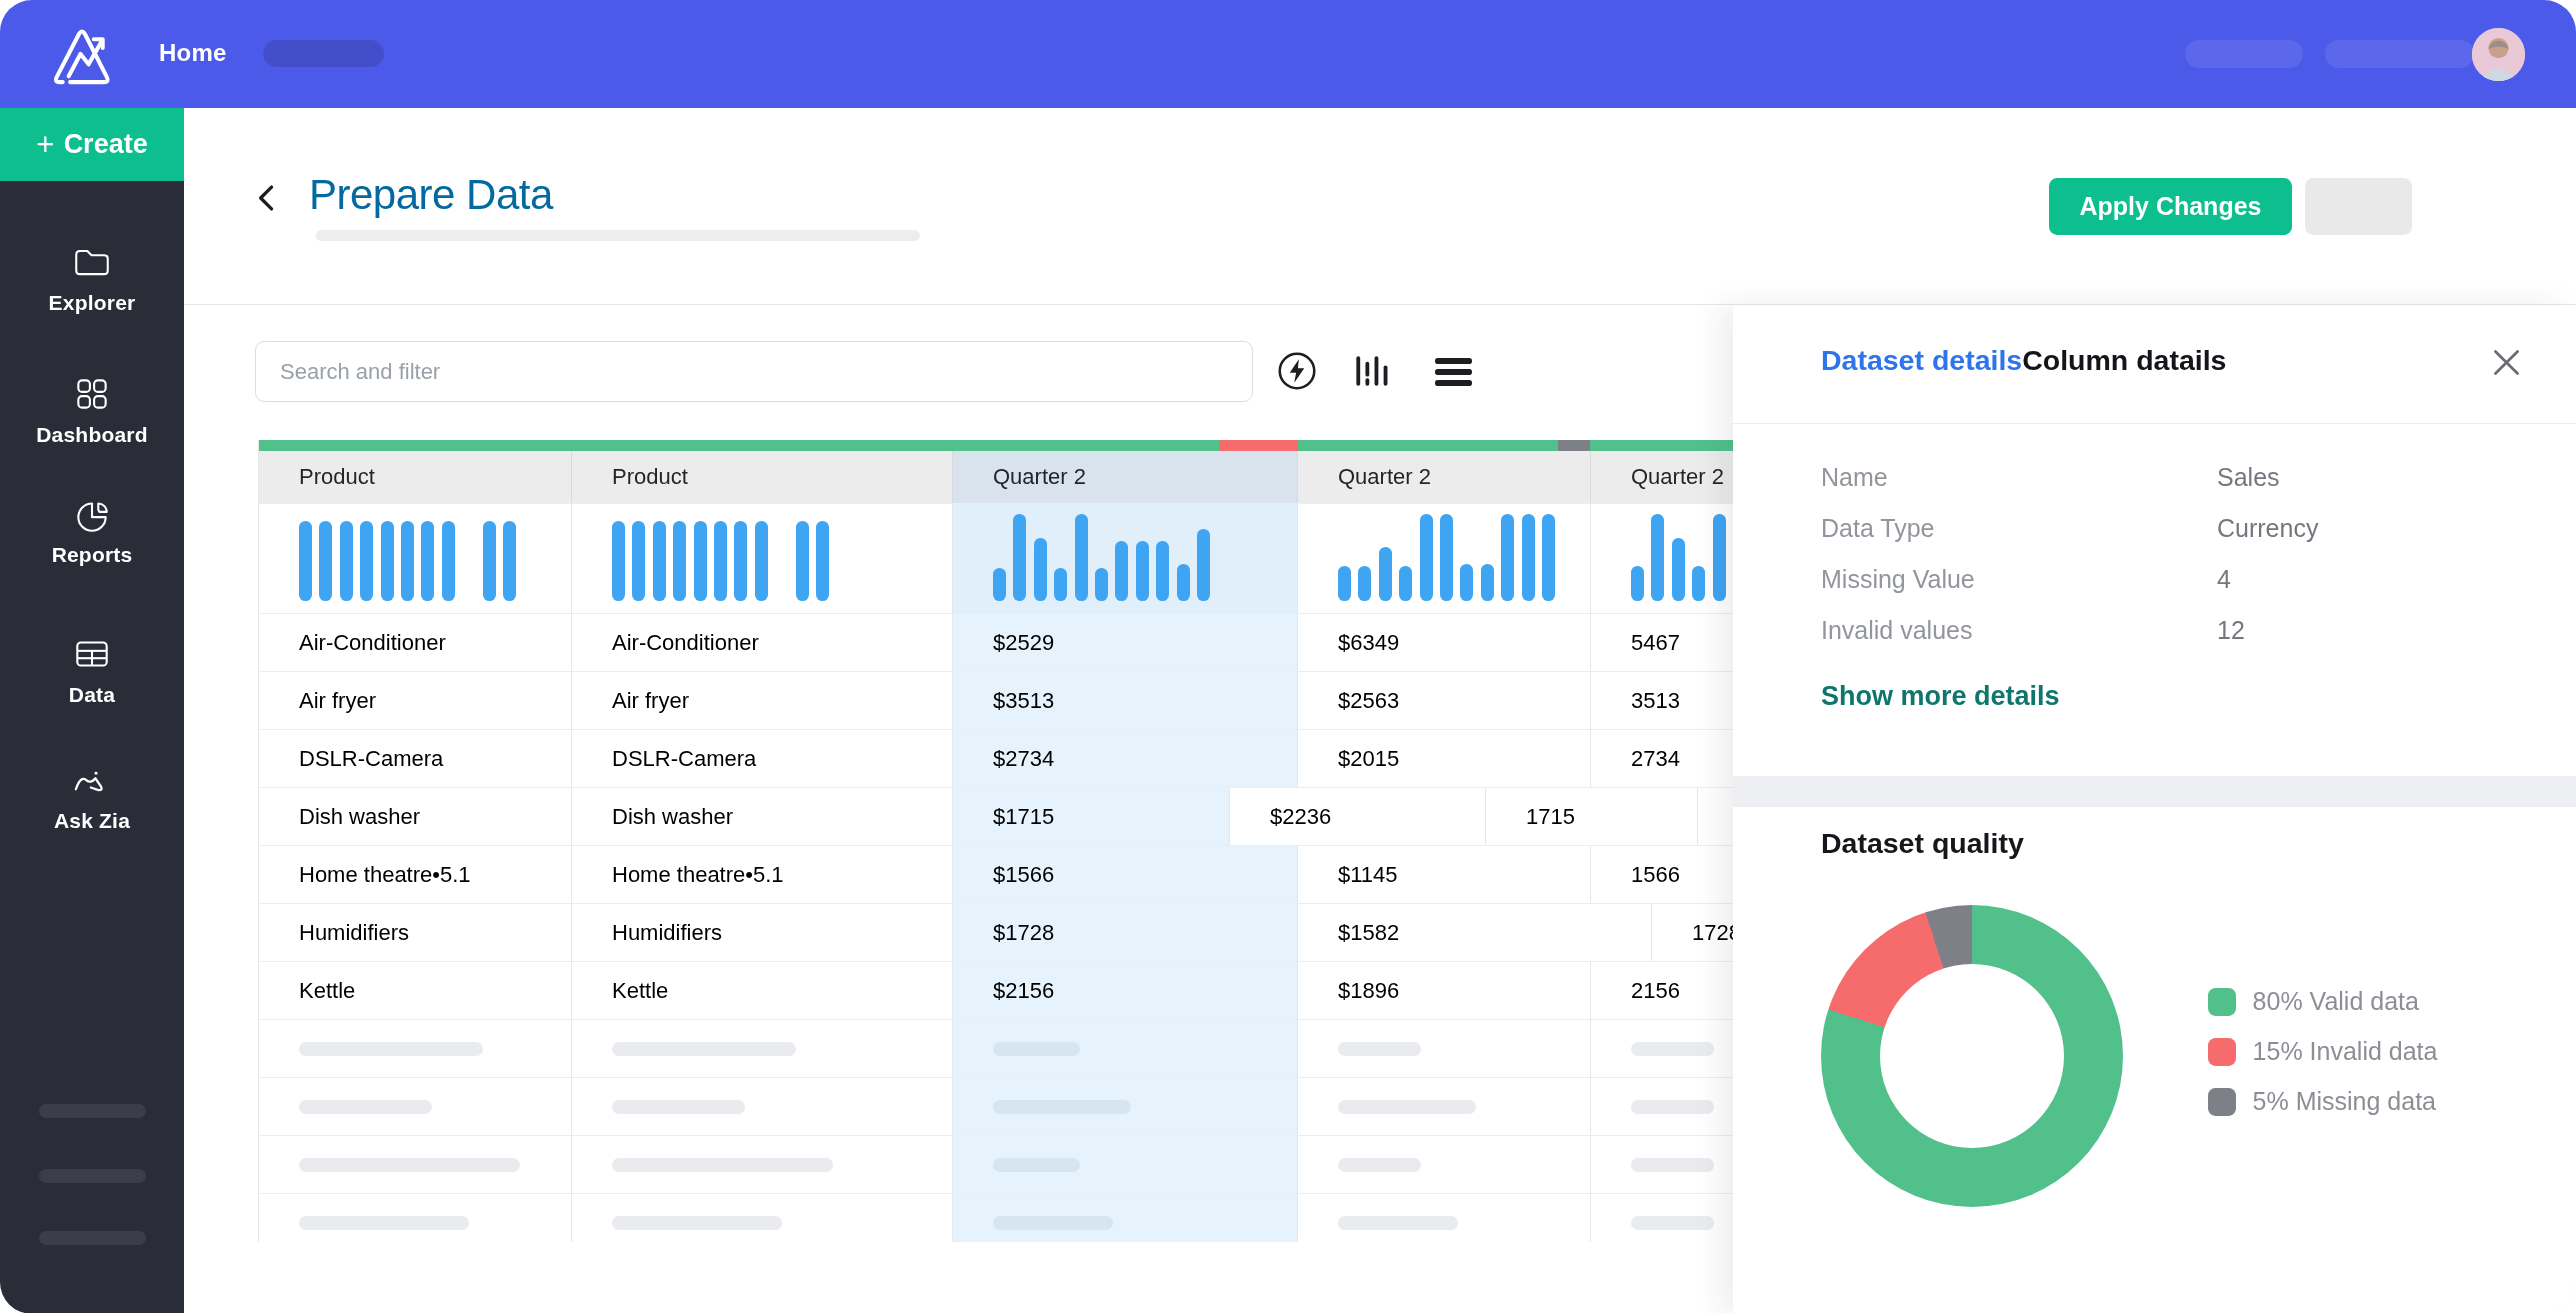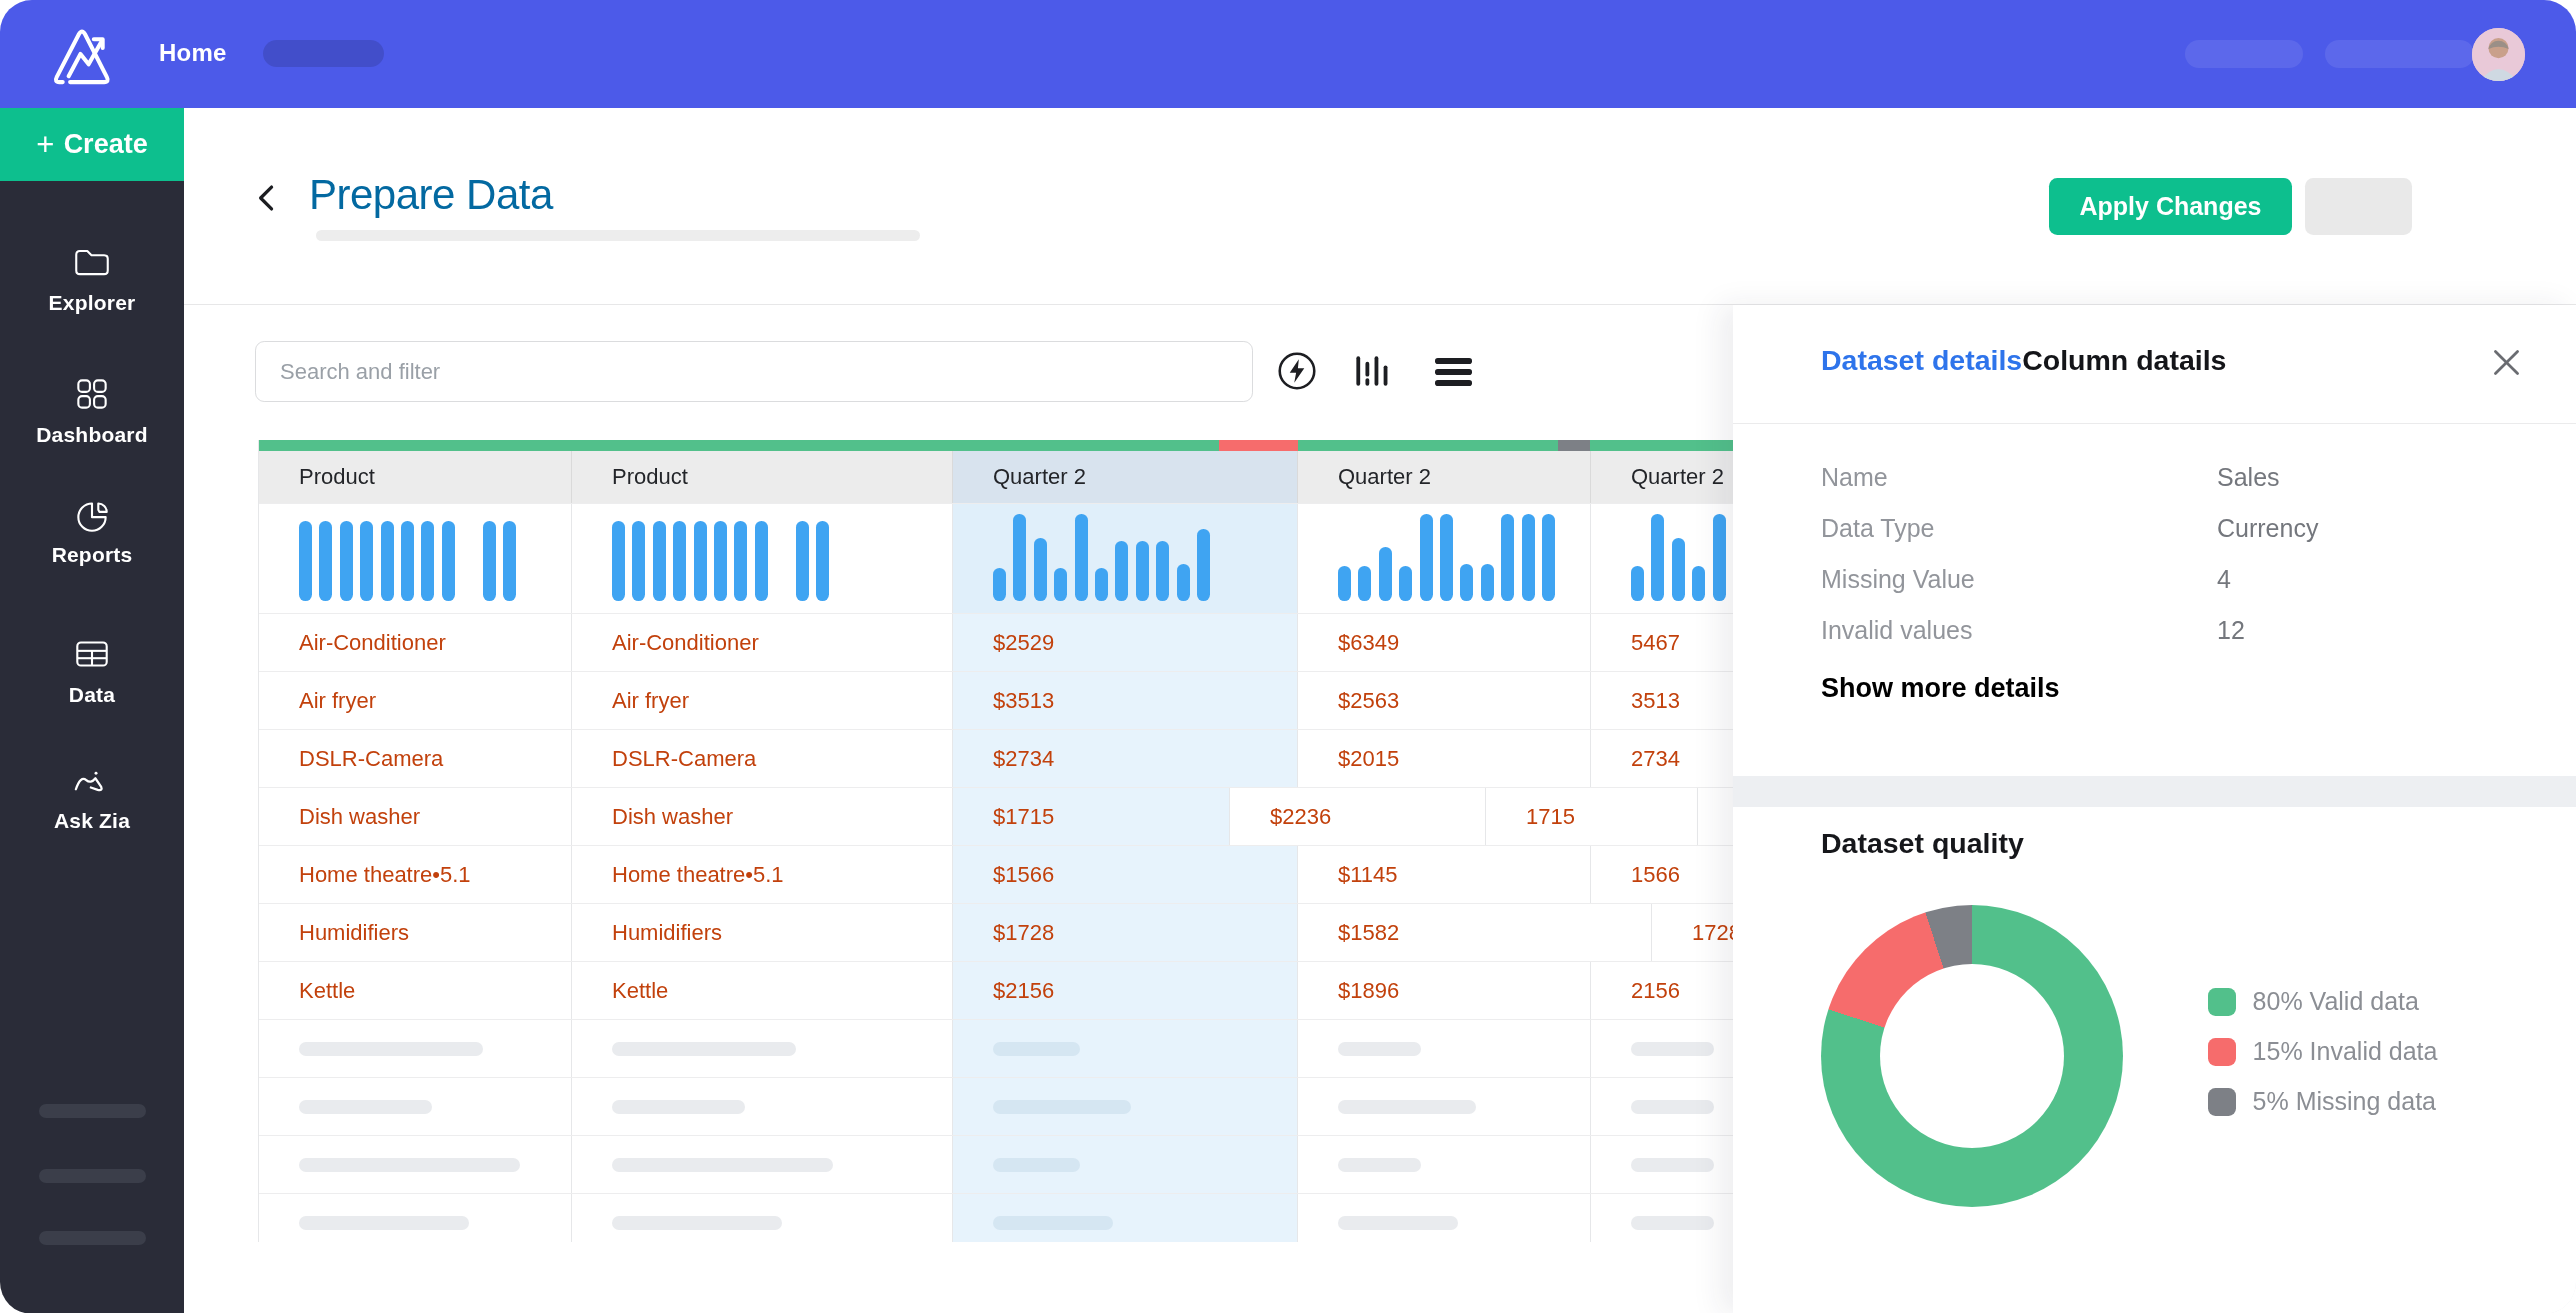--- a/index.html
+++ b/index.html
@@ -51,40 +51,40 @@
   .qbar{display:flex;height:11px;width:1476px;}
   .qbar i{display:block;height:11px;}
   .trow{display:flex;width:1564px;border-bottom:0.9px solid #ededee;}
   .th{box-sizing:border-box;height:52px;line-height:52px;padding-left:40px;background:#ececec;font-size:22px;font-weight:500;color:#232529;
       border-right:0.9px solid #dadada;flex:0 0 auto;}
   .th.hl{background:#d8e3ee;}
   .sparkcell{box-sizing:border-box;height:109px;border-right:0.9px solid #e6e7e9;padding:10px 0 0 40px;flex:0 0 auto;background:#fff;}
   .sparkcell.hlc{background:#e0effa;}
   .spark{display:flex;align-items:flex-end;gap:7.4px;height:87px;}
   .spark i{display:block;width:13px;border-radius:6.4px;background:#3fa4f2;}
-  .td{box-sizing:border-box;height:57px;display:flex;align-items:center;padding-left:40px;font-size:22px;color:#c2410c;
+  .td{box-sizing:border-box;height:57px;display:flex;align-items:center;padding-left:40px;font-size:22px;color:#000000;
       border-right:0.9px solid #e6e7e9;flex:0 0 auto;background:#fff;}
   .td.hlc{background:#e7f3fc;}
   .pill{display:block;height:14px;border-radius:7.4px;background:#e9ebee;}
   .pill.pillhl{background:#d5e6f2;}
 
   
   .panel{position:absolute;left:1733px;top:305px;right:0;bottom:0;background:#edeff2;box-shadow:-13px 0 28px rgba(35,40,70,.08);}
   .card-a{position:absolute;left:0;top:0;right:0;height:471px;background:#fff;}
   .tabs{position:absolute;left:88px;top:39px;display:flex;align-items:baseline;}
   .tab{font-size:28.5px;cursor:pointer;}
   .tab.inactive{color:#2e74eb;font-weight:600;}
   .tab.active{color:#141519;font-weight:700;}
   .close-x{position:absolute;right:52px;top:40px;width:35px;height:35px;cursor:pointer;}
   .tabs-divider{position:absolute;left:0;right:0;top:118px;height:0.9px;background:#ebebec;}
   .fields{position:absolute;left:88px;top:158px;display:flex;flex-direction:column;gap:22px;}
   .frow{display:flex;height:29px;align-items:center;}
   .flabel{width:396px;font-size:25px;color:#92959b;}
   .fvalue{font-size:25px;color:#74777d;}
-  .more-link{position:absolute;left:88px;top:368px;font-size:27px;font-weight:600;color:#000000;cursor:pointer;}
+  .more-link{position:absolute;left:88px;top:376px;font-size:27px;font-weight:600;color:#0f766e;cursor:pointer;}
   .card-b{position:absolute;left:0;top:502px;right:0;bottom:0;background:#fff;}
   .quality-title{position:absolute;left:88px;top:20px;font-size:28.5px;font-weight:700;color:#16171b;}
   .donut{position:absolute;left:88px;top:98px;width:302px;height:302px;border-radius:50%;}
   .donut::after{content:"";position:absolute;left:59px;top:59px;right:59px;bottom:59px;border-radius:50%;background:#fff;}
   .legend{position:absolute;left:475px;top:180px;display:flex;flex-direction:column;gap:21px;}
   .lrow{display:flex;align-items:center;gap:16.6px;}
   .lswatch{width:28px;height:28px;border-radius:7.4px;flex:0 0 auto;}
   .ltext{font-size:25px;color:#8b8e94;}
 
   svg{display:block;}

